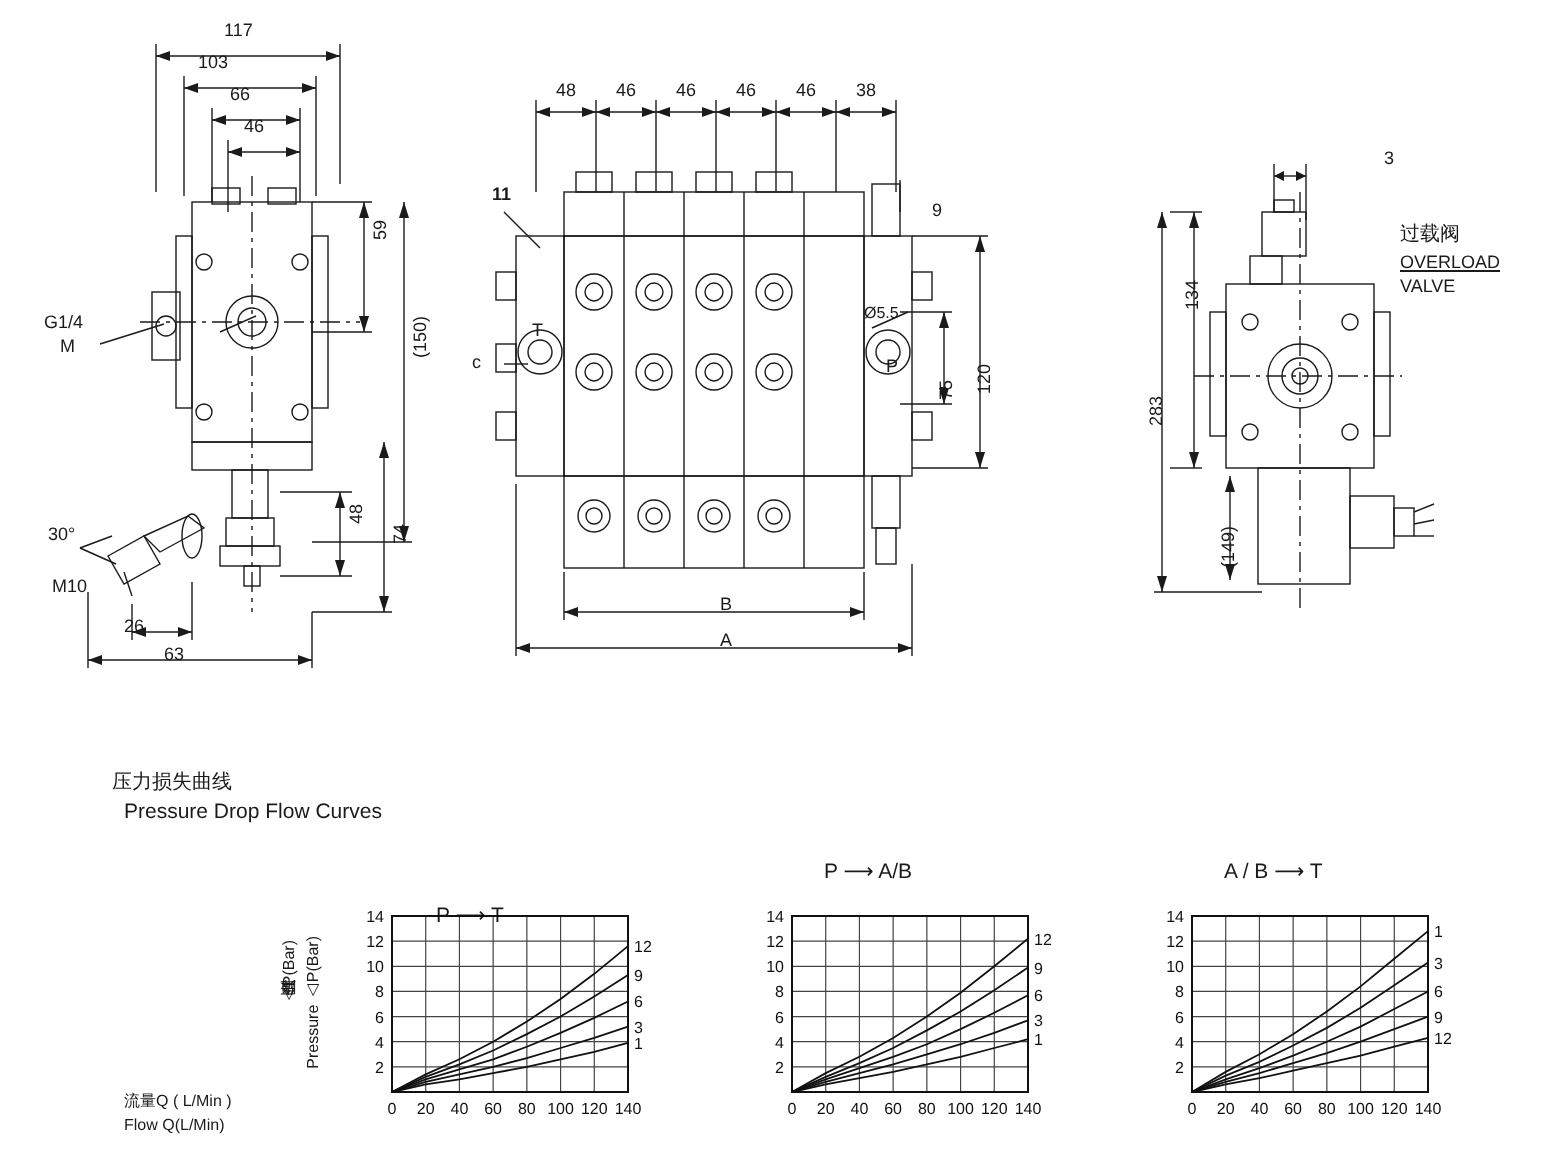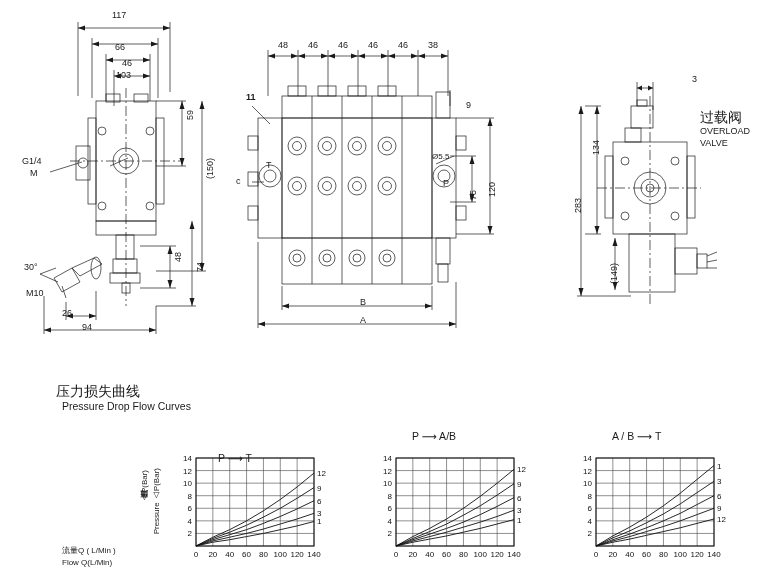--- a/index.html
+++ b/index.html
@@ -7,21 +7,21 @@
     width:774px;height:588px;
     background:#ffffff;
     font-family:"Liberation Sans", sans-serif;
     color:#1a1a1a;
     position:relative;
     overflow:hidden;
   }
   .abs{position:absolute;}
   .lbl{font-size:9px;line-height:10px;white-space:nowrap;}
   .lbl-sm{font-size:8px;line-height:9px;white-space:nowrap;}
-  .lbl-cn{font-size:14px;line-height:11px;white-space:nowrap;}
+  .lbl-cn{font-size:10px;line-height:11px;white-space:nowrap;}
   .ttl{font-size:10.5px;line-height:12px;white-space:nowrap;text-align:center;}
   svg{display:block;}
   .vert{writing-mode:vertical-rl;transform:rotate(180deg);}
 </style>
 </head>
 <body>
 
 <div class="abs" style="left:10px;top:6px;width:230px;height:340px;">
   <svg width="230" height="340" viewBox="0 0 230 340">
     <g stroke="#1a1a1a" fill="none" stroke-width="0.7">
@@ -107,28 +107,28 @@
       <path d="M34,324 l7,-2.5 v5 z" fill="#1a1a1a" stroke="none"></path>
       <path d="M146,324 l-7,-2.5 v5 z" fill="#1a1a1a" stroke="none"></path>
 
       <line x1="40" y1="166" x2="72" y2="156"></line>
       <line x1="100" y1="160" x2="118" y2="152"></line>
     </g>
   </svg>
 </div>
 
 <div class="abs lbl" style="left:112px;top:10px;">117</div>
-<div class="abs lbl" style="left:116px;top:26px;margin-top:44px;">103</div>
+<div class="abs lbl" style="left:99px;top:26px;">103</div>
 <div class="abs lbl" style="left:115px;top:42px;text-align:center;">66</div>
 <div class="abs lbl" style="left:122px;top:58px;">46</div>
 <div class="abs lbl vert" style="left:185px;top:110px;">59</div>
 <div class="abs lbl vert" style="left:205px;top:158px;">(150)</div>
 <div class="abs lbl vert" style="left:173px;top:252px;">48</div>
 <div class="abs lbl vert" style="left:195px;top:262px;">74</div>
-<div class="abs lbl" style="left:82px;top:322px;">94</div>
+<div class="abs lbl" style="left:82px;top:322px;">63</div>
 <div class="abs lbl" style="left:62px;top:308px;">26</div>
 <div class="abs lbl" style="left:22px;top:156px;">G1/4</div>
 <div class="abs lbl" style="left:30px;top:168px;">M</div>
 <div class="abs lbl" style="left:26px;top:288px;">M10</div>
 <div class="abs lbl" style="left:24px;top:262px;">30°</div>
 
 <div class="abs" style="left:240px;top:6px;width:270px;height:340px;">
   <svg width="270" height="340" viewBox="0 0 270 340">
     <g stroke="#1a1a1a" fill="none" stroke-width="0.7">
 
@@ -304,21 +304,21 @@
     </g>
   </svg>
 </div>
 
 <div class="abs lbl" style="left:692px;top:74px;">3</div>
 <div class="abs lbl vert" style="left:591px;top:140px;">134</div>
 <div class="abs lbl vert" style="left:573px;top:198px;">283</div>
 <div class="abs lbl vert" style="left:609px;top:263px;">(149)</div>
 
 <div class="abs lbl-cn" style="left:700px;top:112px;">过载阀</div>
-<div class="abs lbl" style="left:700px;top:126px;">OVERLOAD</div>
+<div class="abs lbl" style="left:700px;top:126px;text-decoration:underline;">OVERLOAD</div>
 <div class="abs lbl" style="left:700px;top:138px;">VALVE</div>
 
 <div class="abs lbl-cn" style="left:56px;top:386px;">压力损失曲线</div>
 <div class="abs ttl" style="left:62px;top:400px;">Pressure Drop Flow Curves</div>
 
 <div class="abs lbl-sm vert" style="left:140px;top:470px;">压力降 △P(Bar)</div>
 <div class="abs lbl-sm vert" style="left:152px;top:468px;">Pressure △P(Bar)</div>
 <div class="abs lbl-sm" style="left:62px;top:546px;">流量Q ( L/Min )</div>
 <div class="abs lbl-sm" style="left:62px;top:558px;">Flow Q(L/Min)</div>
 

